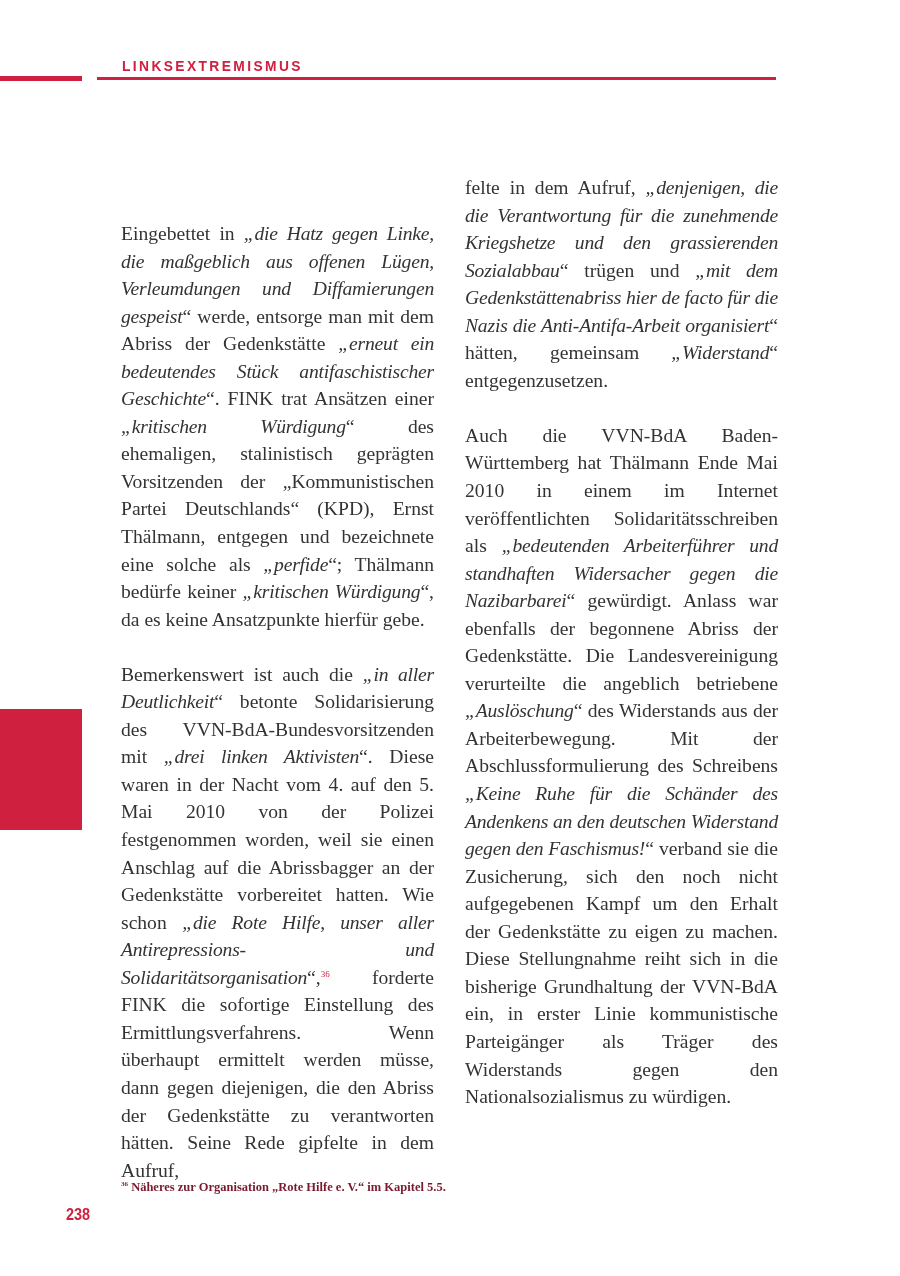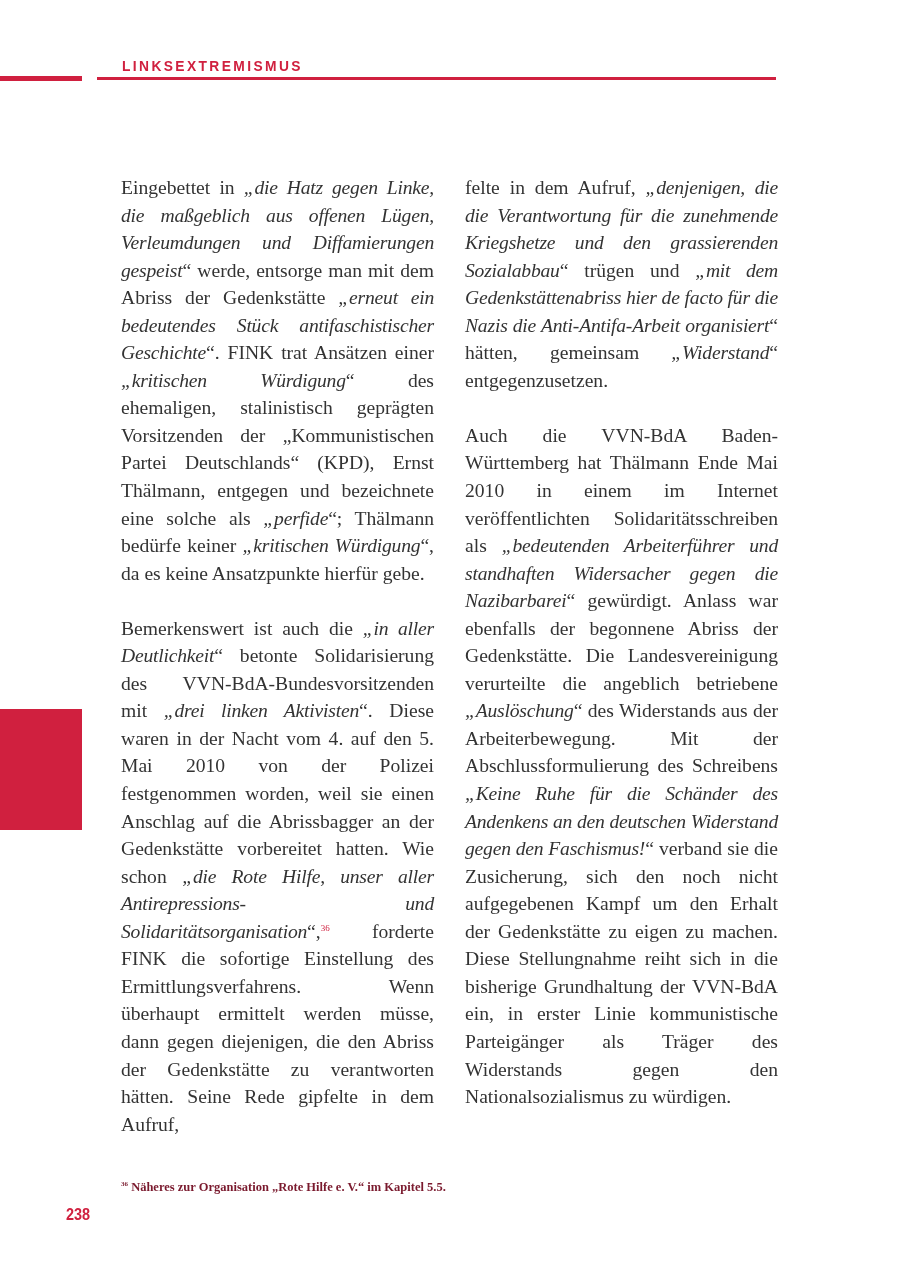--- a/index.html
+++ b/index.html
@@ -12,21 +12,21 @@
       font-size: 15px; letter-spacing: 2.6px; color: #d0203f;
       transform: scaleX(0.92); transform-origin: left top;
     }
     .side-tab { position: absolute; left: 0; top: 709px; width: 82px; height: 121px; background: #d0203f; }
     .col {
       position: absolute; top: 174px; width: 313px;
       font-family: "Liberation Serif", serif; font-size: 19.6px; line-height: 27.55px;
       color: #333333; text-align: justify; hyphens: manual;
     }
     .col p { margin: 0 0 27.55px 0; }
-    .col-left { left: 121px; }
+    .col-left { left: 121px; margin-top: 46px; }
     .col-right { left: 465px; }
     i { font-style: italic; letter-spacing: -0.2px; }
     sup.fn { color: #d0203f; font-size: 9px; vertical-align: 7px; line-height: 0; }
     .footnote {
       position: absolute; left: 121px; top: 1180px;
       font-family: "Liberation Serif", serif; font-size: 12.5px; font-weight: bold; color: #7a1a2e;
     }
     .footnote sup { font-size: 7px; vertical-align: 5px; }
     .page-number {
       position: absolute; left: 66px; top: 1205px;

